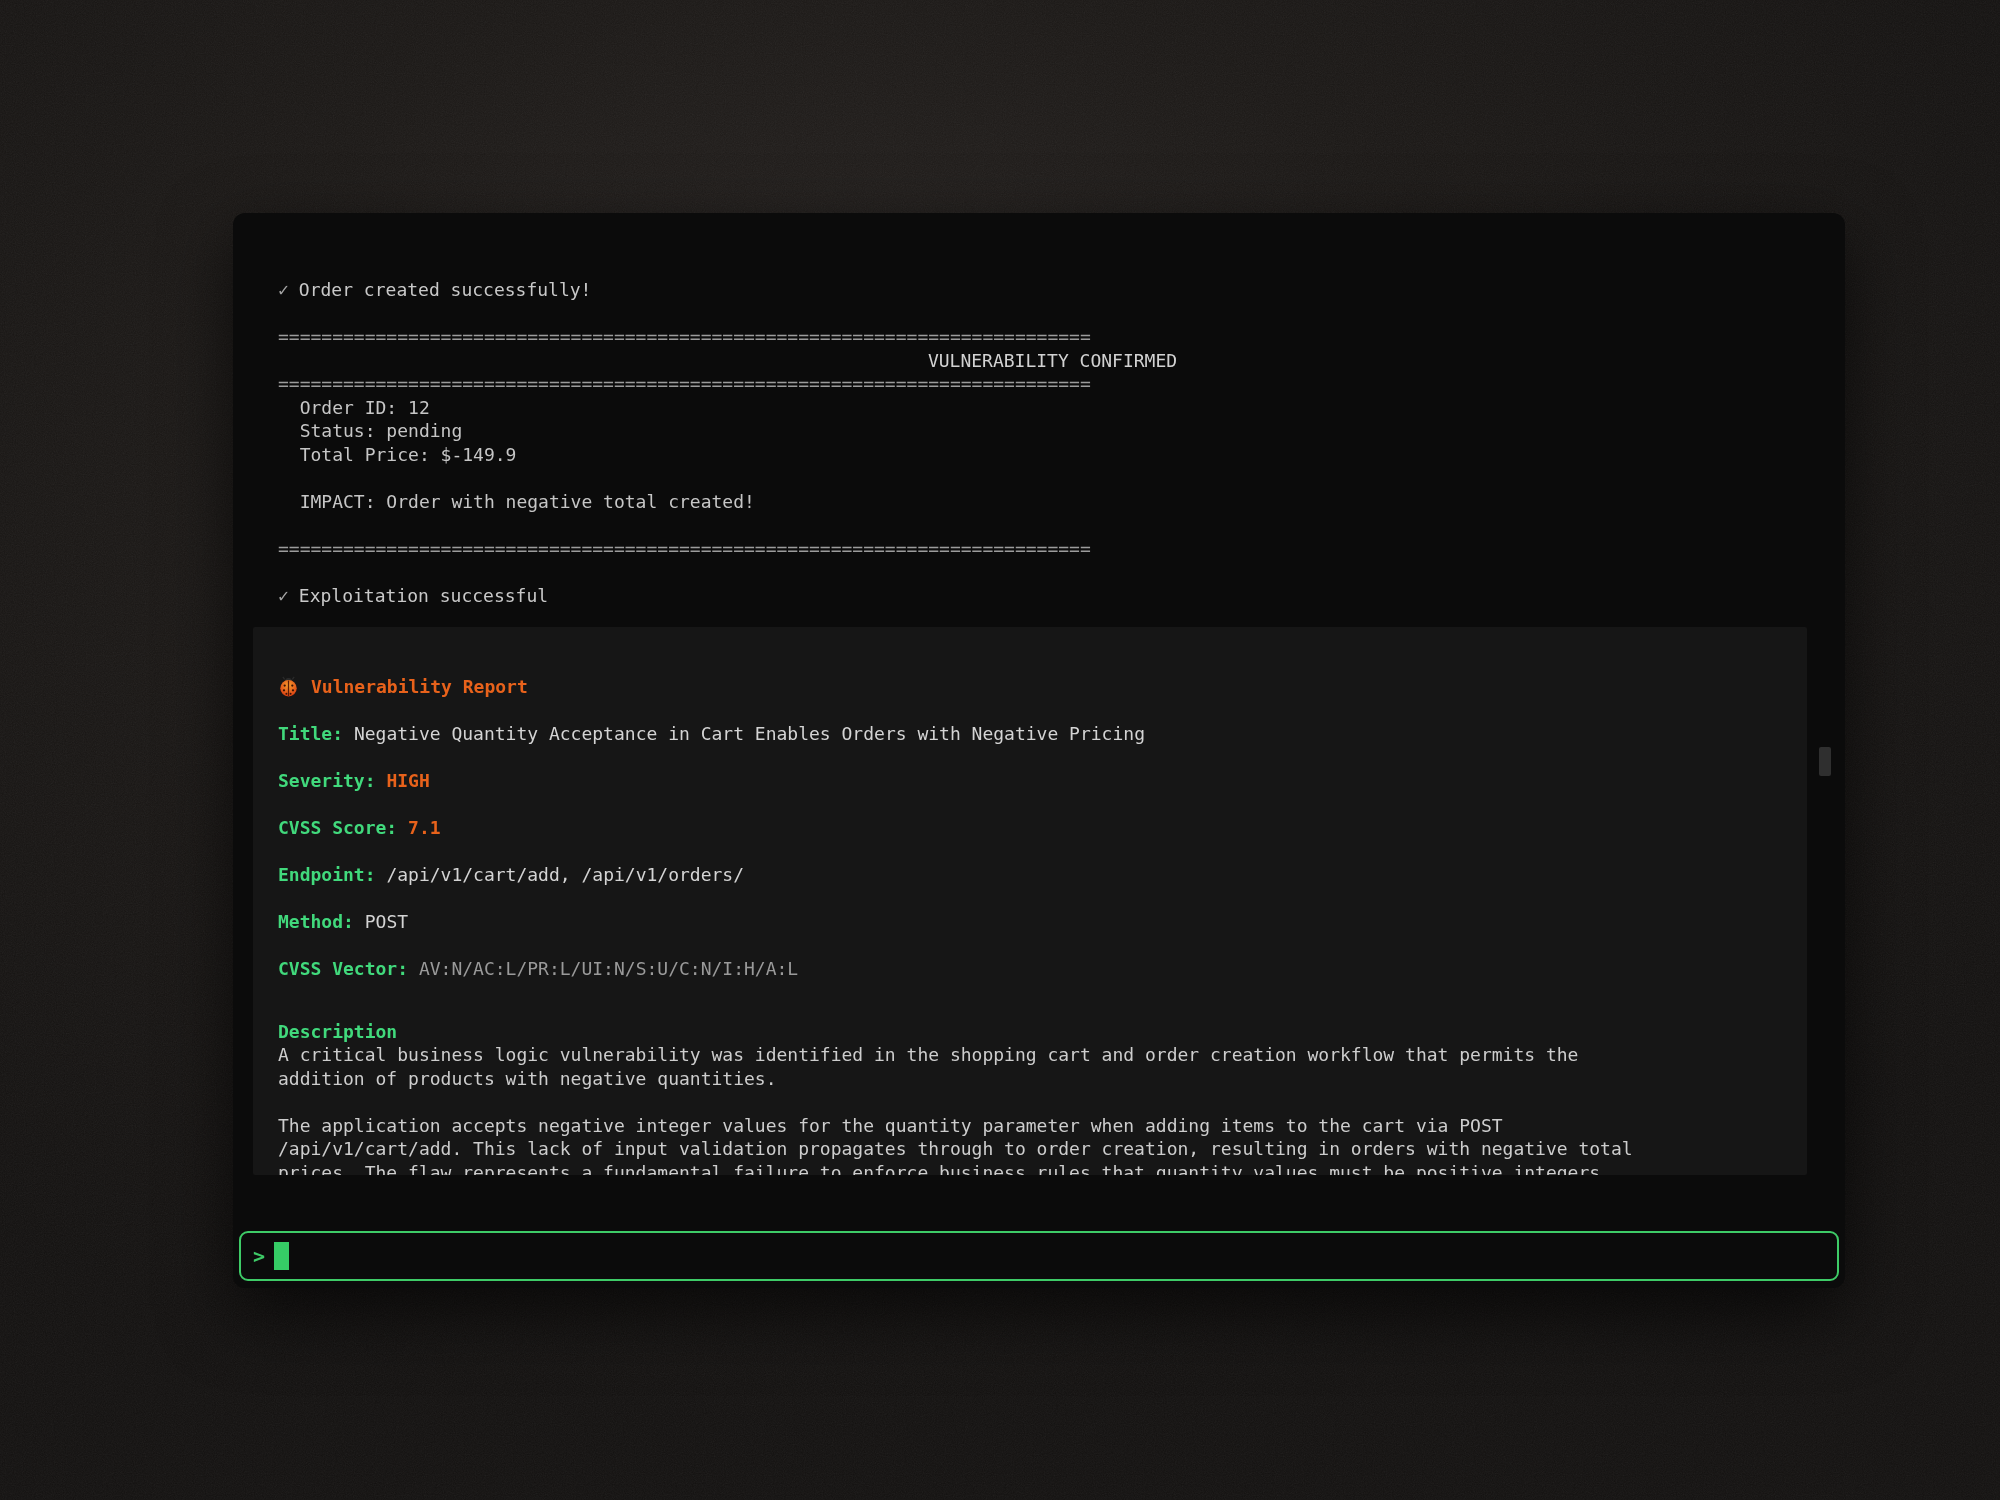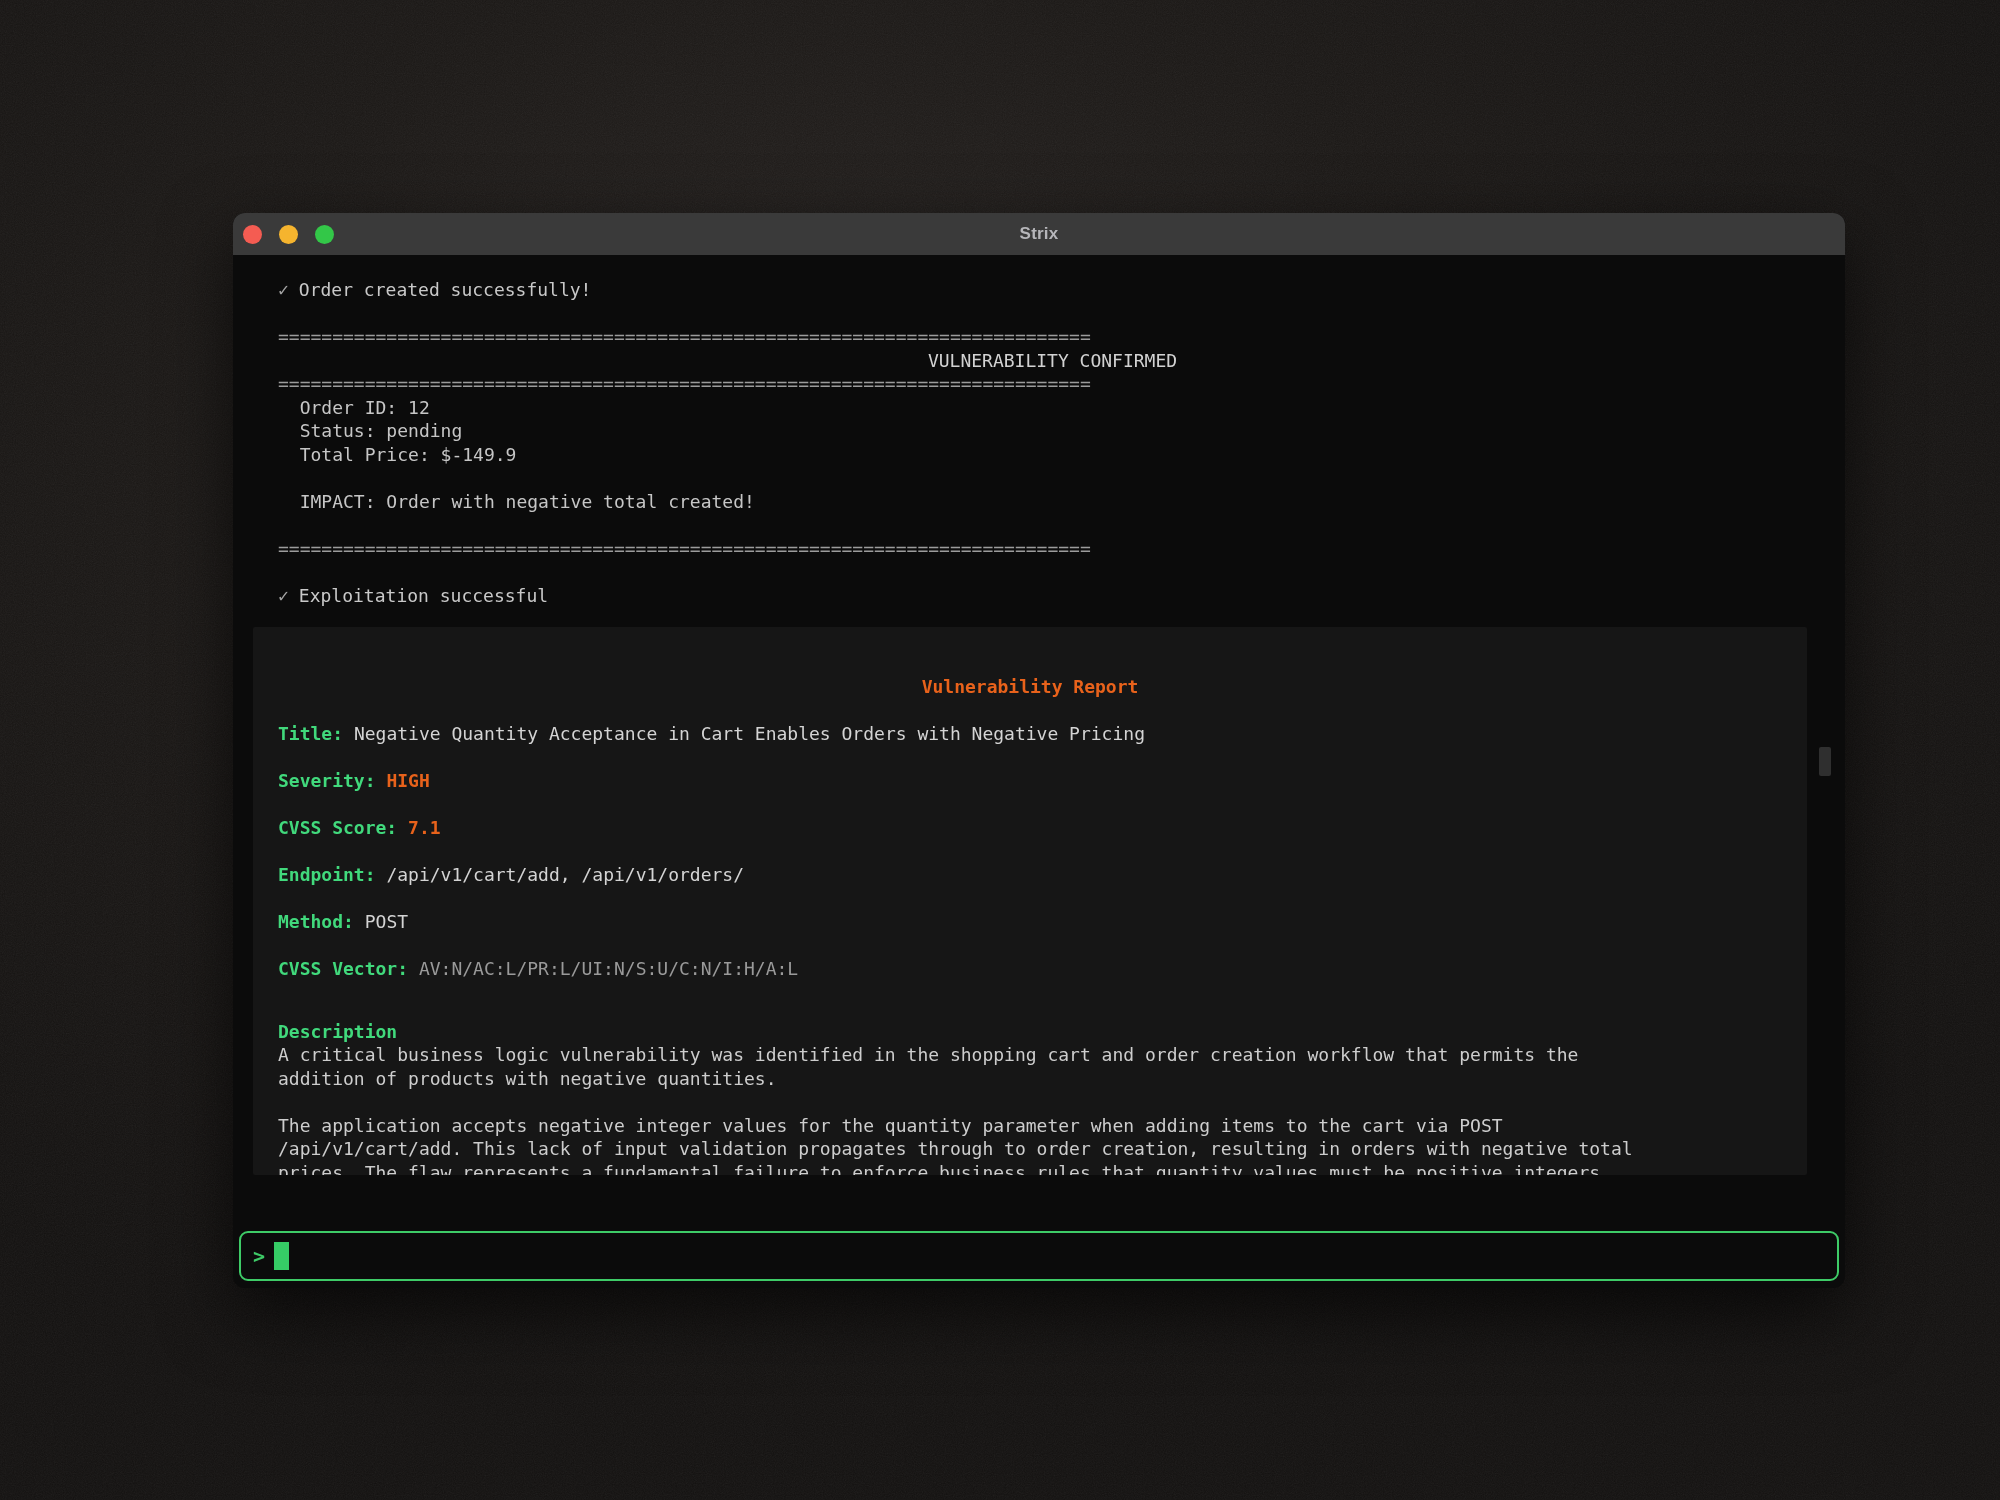--- a/index.html
+++ b/index.html
@@ -50,21 +50,21 @@
   .banner-text { color: #d2d2d2; }
   .detail { color: #c6c6c6; }
 
   
   .panel {
     margin: 20px 0 0 20px; width: 1504px; height: 500px;
     padding: 48px 25px 0 25px; background: #161616; border-radius: 2px;
     overflow: hidden;
   }
   .rline { white-space: pre; height: 23.5px; }
-  .rheader { display: flex; align-items: center; font-weight: bold; color: #e8621b; flex-direction: column; }
+  .rheader { display: flex; align-items: center; font-weight: bold; color: #e8621b; }
   .rheader svg { margin-right: 12px; }
   .field { margin-top: 23.5px; }
   .lab { color: #41d97c; font-weight: bold; }
   .val { color: #d4d4d4; }
   .val.orange { color: #e8621b; font-weight: bold; }
   .val.dim { color: #9a9a9a; }
   .desc-heading { margin-top: 39px; color: #41d97c; font-weight: bold; height: 23.5px; white-space: pre; }
   .para { white-space: pre; color: #cdcdcd; }
   .para.p2 { margin-top: 23.5px; }
 
@@ -108,28 +108,20 @@
   <svg class="noise-layer" width="2000" height="1500">
     <filter id="grain">
       <feTurbulence type="fractalNoise" baseFrequency="0.9" numOctaves="2" stitchTiles="stitch"></feTurbulence>
       <feColorMatrix type="saturate" values="0"></feColorMatrix>
     </filter>
     <rect width="100%" height="100%" filter="url(#grain)" opacity="0.08"></rect>
   </svg>
 
   <div class="window">
 
-    <div class="titlebar">
-      <div class="lights">
-        <span class="light red"></span>
-        <span class="light yellow"></span>
-        <span class="light green"></span>
-      </div>
-      <div class="title">Strix</div>
-    </div>
 
     <div class="content">
       <div class="top-section">
         <div class="tline"><span class="check">✓</span><span class="msg">Order created successfully!</span></div>
         <div class="sp"></div>
         <div class="tline divider">===========================================================================</div>
         <div class="tline banner-line">
           <svg width="20" height="23" viewBox="0 0 20 23">
             <rect x="0.5" y="0.5" width="19" height="22" rx="4.5" fill="#d92b22" stroke="#8c1a14" stroke-width="1"></rect>
             <g stroke="#ffd9cf" stroke-width="1.7" stroke-linecap="round">

